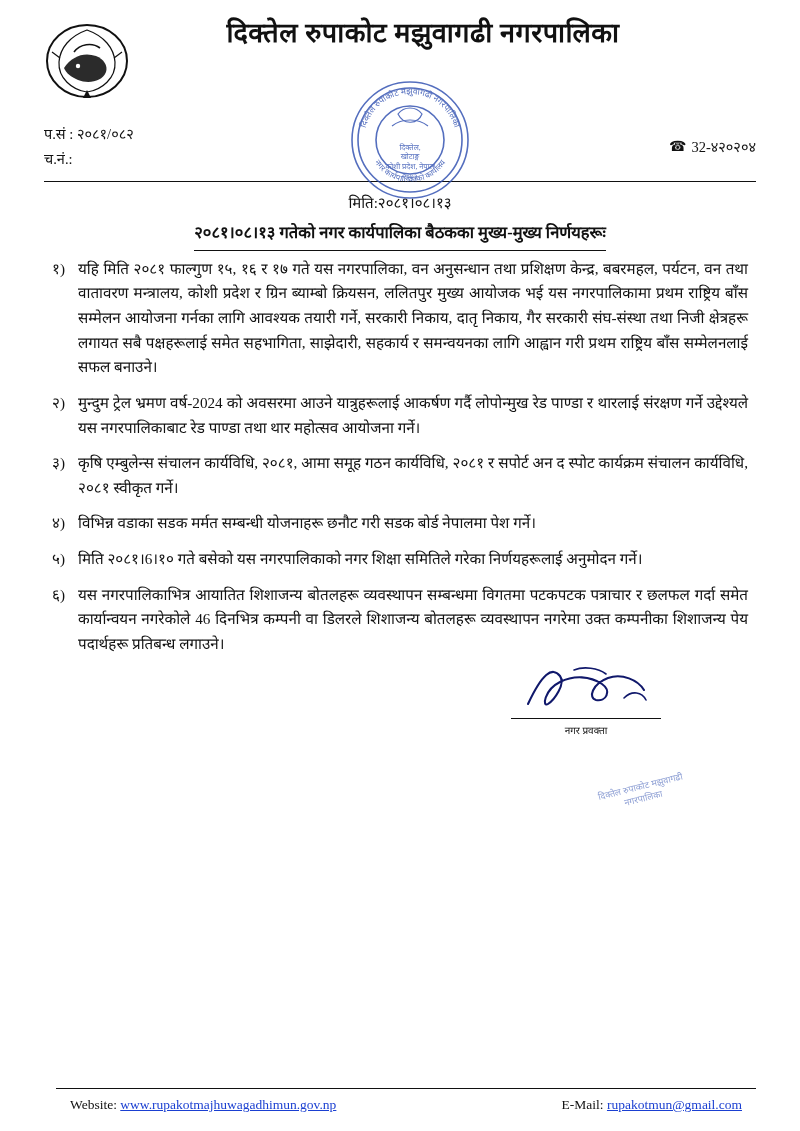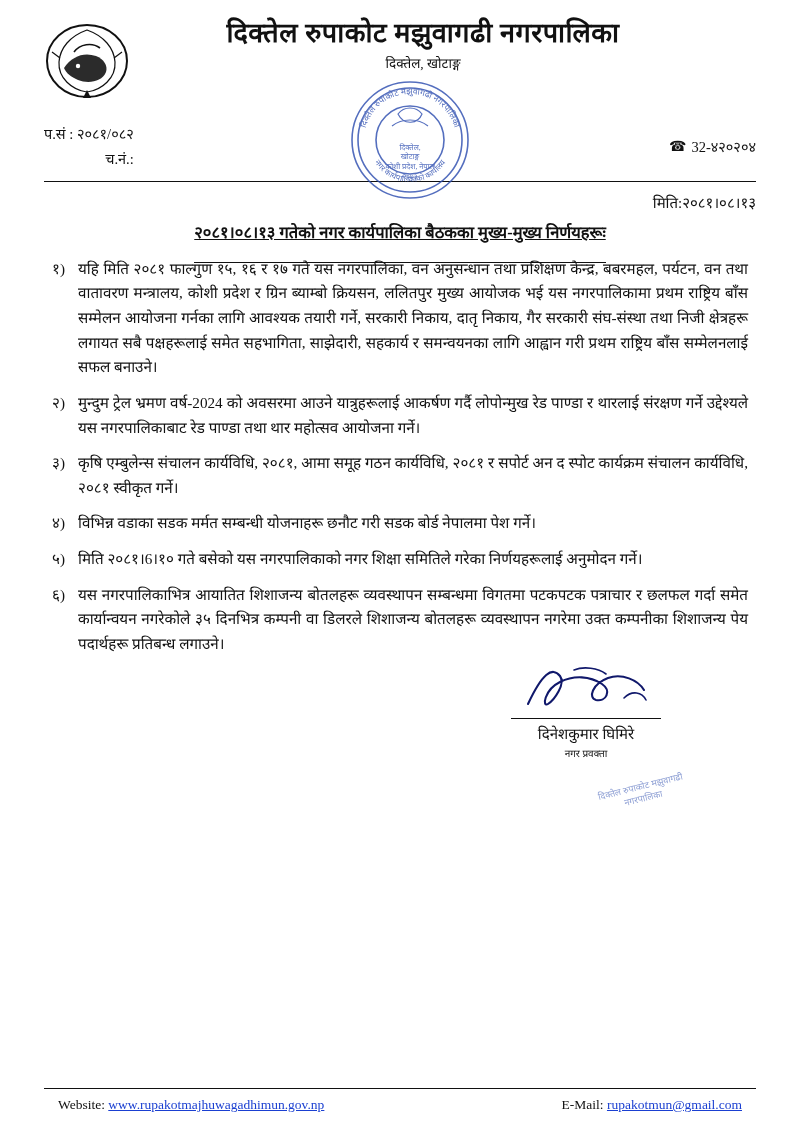--- a/index.html
+++ b/index.html
@@ -58,21 +58,20 @@
   }
 
   
   .meta-row {
     position: relative;
     margin-top: 22px;
     padding: 0 44px;
     display: flex;
     justify-content: space-between;
     align-items: flex-start;
-    text-align: right;
   }
   .ref-block {
     font-size: 14.5px;
     line-height: 1.75;
   }
   .phone-block {
     font-size: 14.5px;
     padding-top: 14px;
     display: flex;
     align-items: center;
@@ -91,37 +90,36 @@
     left: 348px;
     top: 78px;
     width: 124px;
     height: 124px;
     opacity: 0.82;
     pointer-events: none;
   }
 
   
   .date-line {
-    text-align: right;
+    text-align: center;
     padding: 10px 44px 0 44px;
     font-size: 15px;
   }
 
   
   .subject {
     text-align: center;
     font-size: 16.5px;
     font-weight: bold;
     margin-top: 8px;
     padding: 0 44px;
   }
   .subject span {
     border-bottom: 1.4px solid #111;
-    padding-bottom: 20px;
-    text-decoration: underline;
+    padding-bottom: 8px;
   }
 
   
   .body {
     padding: 14px 52px 0 52px;
   }
   .item {
     display: flex;
     align-items: flex-start;
     margin-bottom: 11px;
@@ -173,21 +171,21 @@
     opacity: .55;
     font-size: 9px;
     line-height: 1.35;
     text-align: center;
     font-family: "Liberation Sans", sans-serif;
   }
 
   
   .footer {
     position: absolute;
-    left: 0;
+    left: 12px;
     right: 0;
     bottom: 18px;
   }
   .footer-rule {
     margin: 0 44px 0 44px;
     border-top: 1.6px solid #111;
   }
   .footer-row {
     display: flex;
     justify-content: space-between;
@@ -213,21 +211,20 @@
         <path d="M43 8 C 26 14, 16 26, 15 40 C 14 56, 28 68, 43 70 C 58 68, 72 56, 71 40 C 70 26, 60 14, 43 8 Z" fill="none" stroke="#111" stroke-width="1.2"></path>
         <path d="M20 46 C 28 34, 40 30, 52 34 C 60 37, 64 44, 62 50 C 58 60, 44 62, 34 58 C 27 55, 22 51, 20 46 Z" fill="#2b2b2b"></path>
         <path d="M30 30 C 36 22, 48 20, 56 26" fill="none" stroke="#111" stroke-width="1.6"></path>
         <circle cx="34" cy="44" r="2.2" fill="#fff"></circle>
         <path d="M43 68 L 39 76 L 47 76 Z" fill="#111"></path>
         <path d="M16 36 L 8 30 M70 36 L 78 30" stroke="#111" stroke-width="1.2"></path>
       </svg>
     </div>
     <div class="title-block">
       <div class="org-name">दिक्तेल रुपाकोट मझुवागढी नगरपालिका</div>
-      <div class="org-address">दिक्तेल, खोटाङ्ग</div>
     </div>
   </div>
 
   <div class="seal">
     <svg viewBox="0 0 124 124" width="124" height="124" aria-hidden="true">
       <defs>
         <path id="cArcTop" d="M 16,62 A 46,46 0 0 1 108,62"></path>
         <path id="cArcBot" d="M 20,62 A 42,42 0 0 0 104,62"></path>
       </defs>
       <g fill="none" stroke="#2f4fb0" stroke-width="1.6">
@@ -287,34 +284,33 @@
     <div class="item">
       <div class="num">४)</div>
       <div class="txt">विभिन्न वडाका सडक मर्मत सम्बन्धी योजनाहरू छनौट गरी सडक बोर्ड नेपालमा पेश गर्ने।</div>
     </div>
     <div class="item">
       <div class="num">५)</div>
       <div class="txt">मिति २०८१।6।१० गते बसेको यस नगरपालिकाको नगर शिक्षा समितिले गरेका निर्णयहरूलाई अनुमोदन गर्ने।</div>
     </div>
     <div class="item">
       <div class="num">६)</div>
-      <div class="txt">यस नगरपालिकाभित्र आयातित शिशाजन्य बोतलहरू व्यवस्थापन सम्बन्धमा विगतमा पटकपटक पत्राचार र छलफल गर्दा समेत कार्यान्वयन नगरेकोले ३५ दिनभित्र कम्पनी वा डिलरले शिशाजन्य बोतलहरू व्यवस्थापन नगरेमा उक्त कम्पनीका शिशाजन्य पेय पदार्थहरू प्रतिबन्ध लगाउने।</div>
+      <div class="txt">यस नगरपालिकाभित्र आयातित शिशाजन्य बोतलहरू व्यवस्थापन सम्बन्धमा विगतमा पटकपटक पत्राचार र छलफल गर्दा समेत कार्यान्वयन नगरेकोले 46 दिनभित्र कम्पनी वा डिलरले शिशाजन्य बोतलहरू व्यवस्थापन नगरेमा उक्त कम्पनीका शिशाजन्य पेय पदार्थहरू प्रतिबन्ध लगाउने।</div>
     </div>
   </div>
 
   <div class="signature">
     <div class="sign-script">
       <svg viewBox="0 0 260 58" width="260" height="58" aria-hidden="true">
         <path d="M72 44 C 86 14, 96 6, 104 16 C 110 24, 98 40, 92 44 C 86 48, 88 30, 104 22 C 118 15, 134 16, 146 24 C 156 31, 150 42, 140 40 C 132 38, 136 24, 152 18 C 166 13, 182 20, 188 30" fill="none" stroke="#10186b" stroke-width="2.1" stroke-linecap="round"></path>
         <path d="M118 10 C 128 6, 142 8, 150 14" fill="none" stroke="#10186b" stroke-width="1.6" stroke-linecap="round"></path>
         <path d="M168 38 C 176 30, 186 32, 190 40" fill="none" stroke="#10186b" stroke-width="1.6" stroke-linecap="round"></path>
       </svg>
     </div>
     <div class="sign-line"></div>
-    <div class="sign-name">दिनेशकुमार घिमिरे</div>
     <div class="sign-role">नगर प्रवक्ता</div>
     <div class="stamp-blue">दिक्तेल रुपाकोट मझुवागढी नगरपालिका</div>
   </div>
 
   <div class="footer">
     <div class="footer-rule"></div>
     <div class="footer-row">
       <div>
         <span class="footer-label">Website:</span>
         <span class="link">www.rupakotmajhuwagadhimun.gov.np</span>

